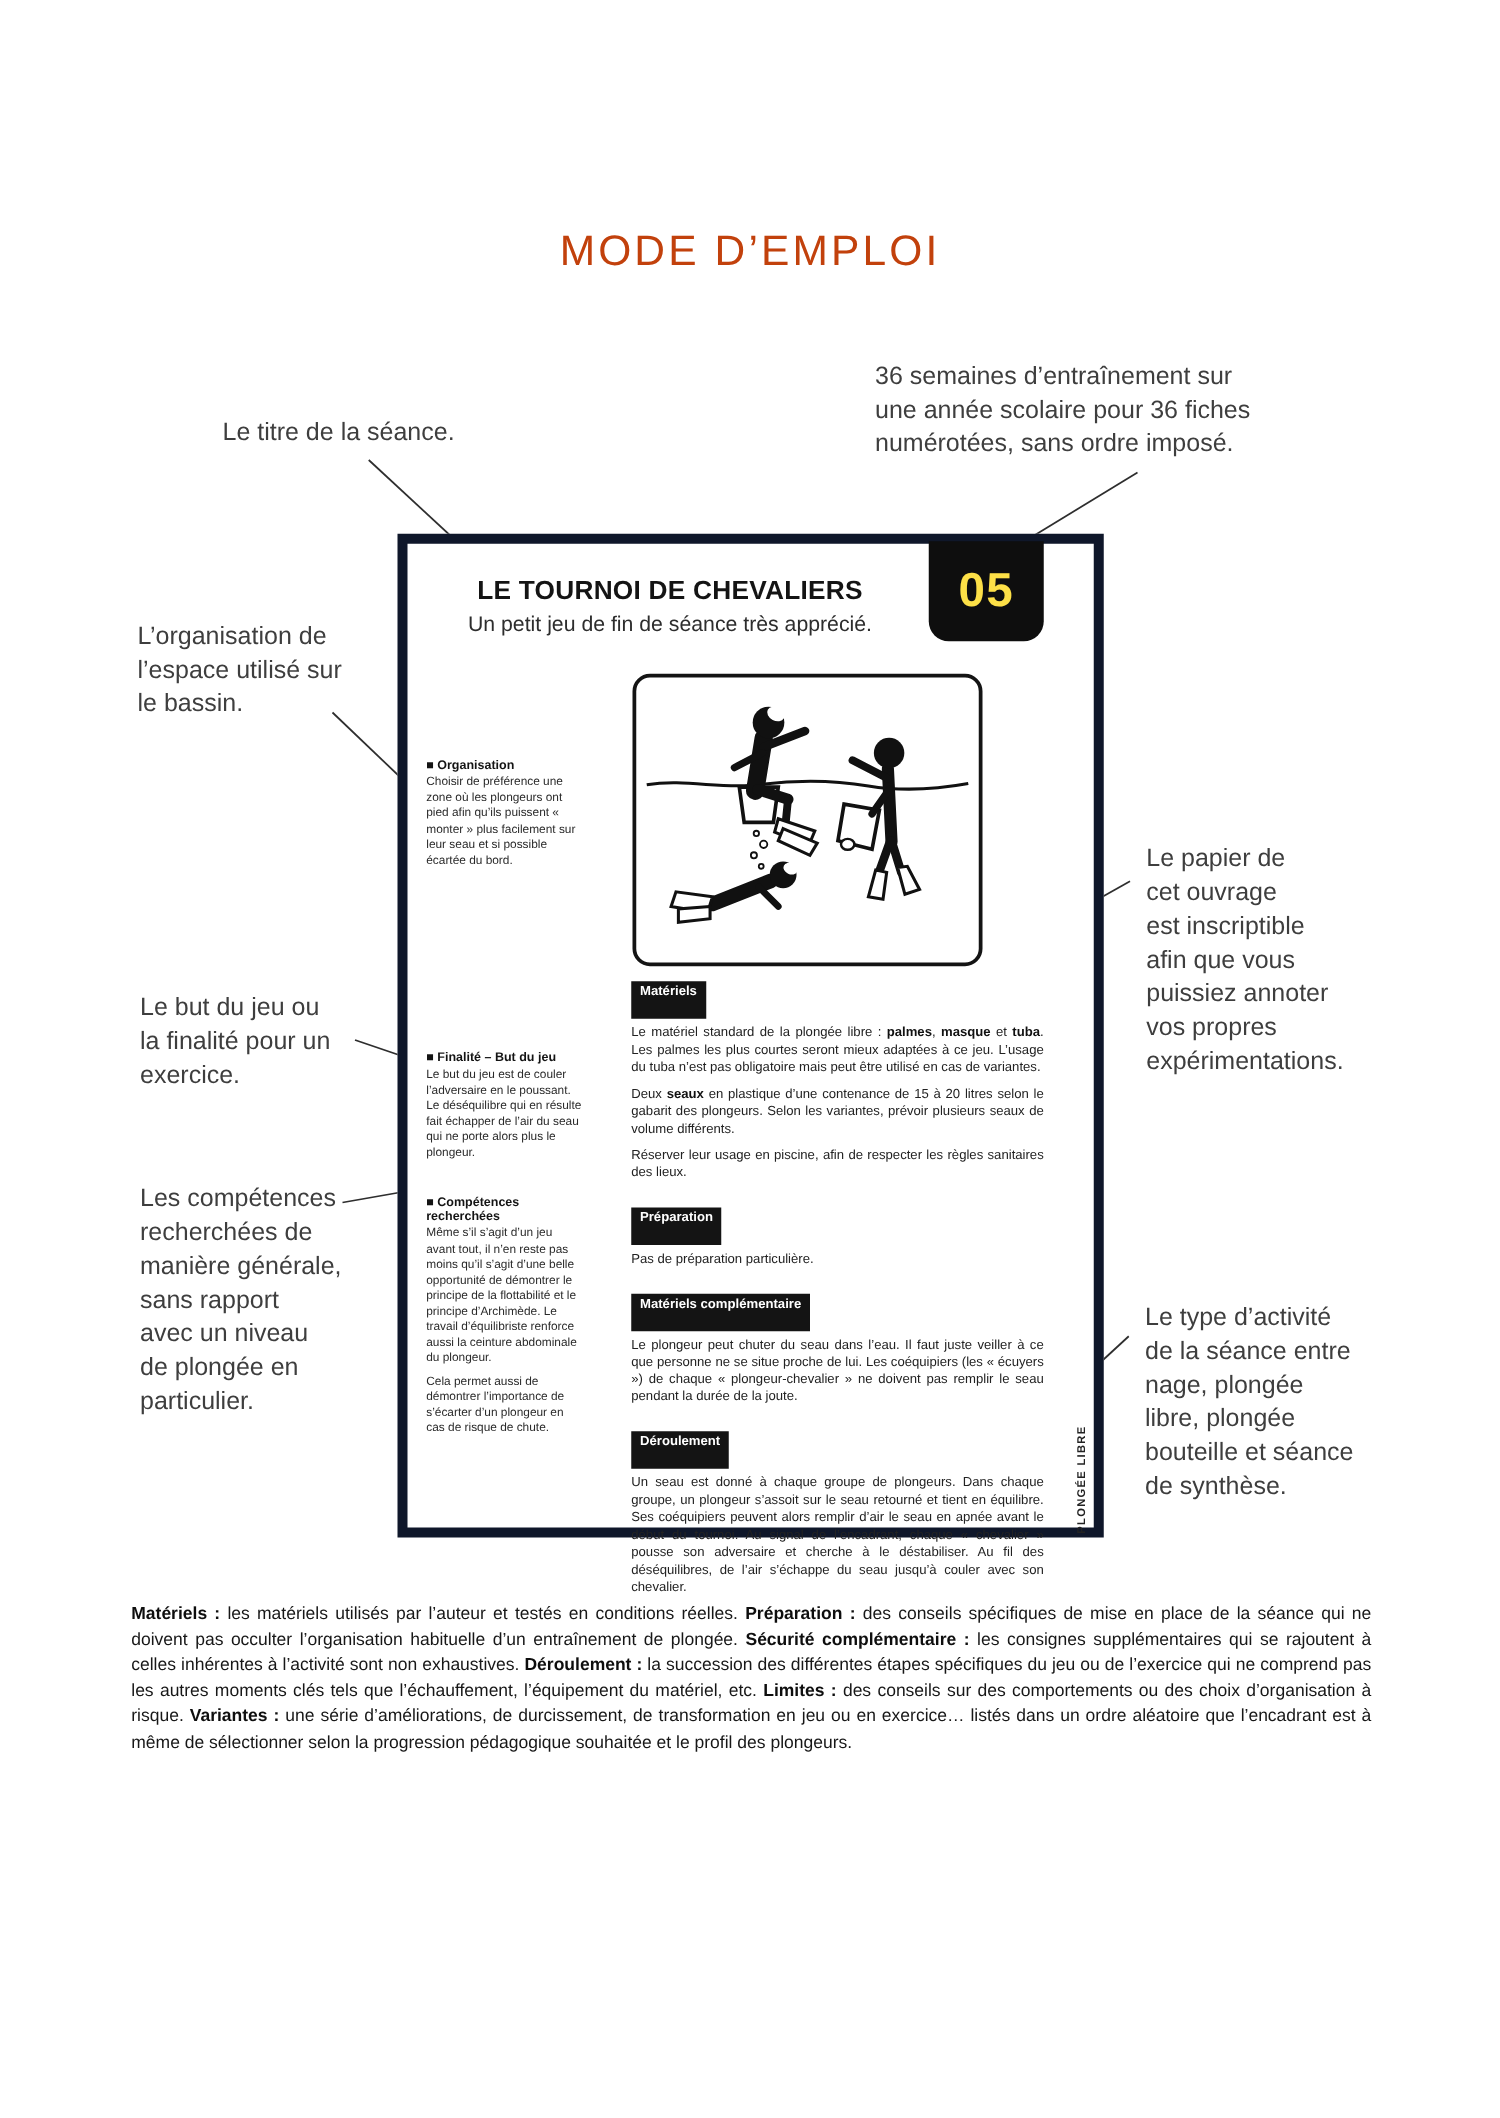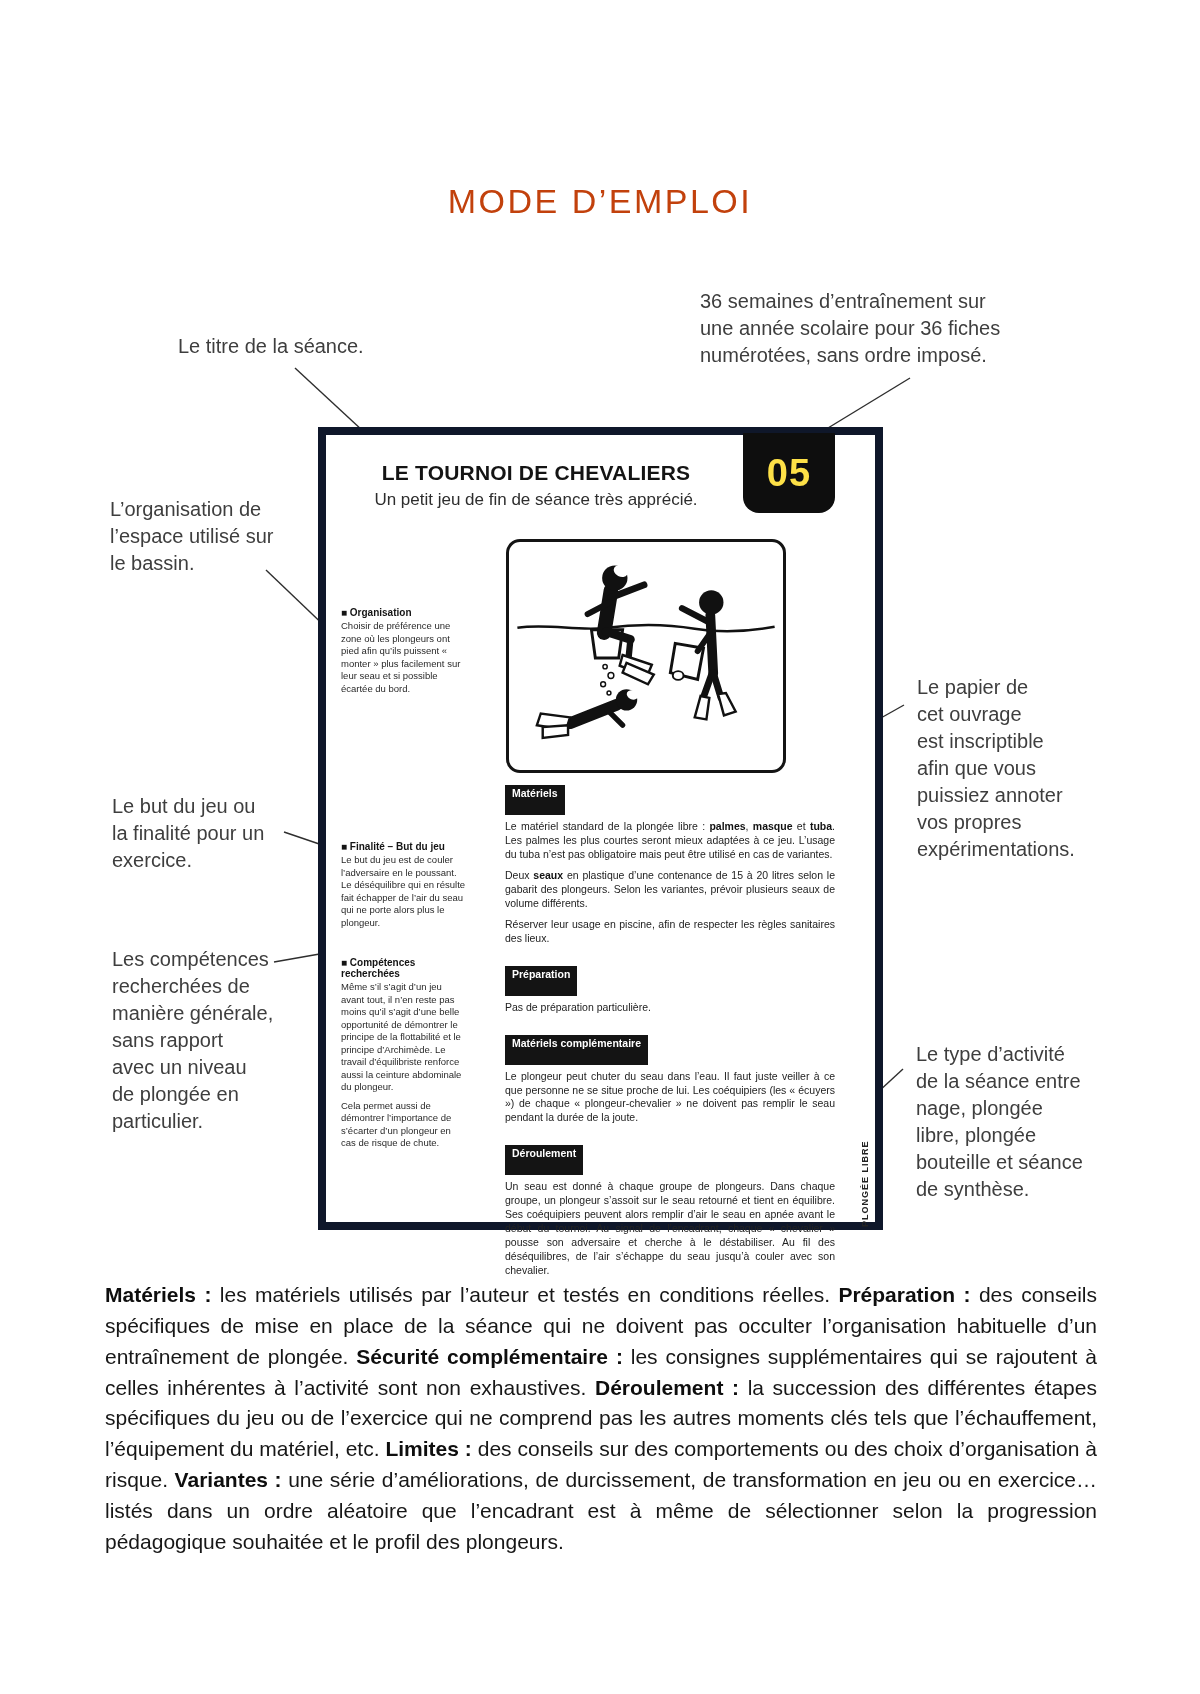--- a/index.html
+++ b/index.html
@@ -40,21 +40,21 @@
   .cr-sec{margin:0;}
   .cr-sec + .cr-sec{margin-top:18px;}
   .cr-label{display:inline-block;background:#141414;color:#fff;font-size:10.5px;font-weight:700;
         padding:2px 7px 16px;margin:0 0 5px;}
   .cr-sec p{font-size:10.5px;line-height:1.33;text-align:justify;margin:0 0 7px;color:#222;}
   .cr-sec p b{font-weight:700;color:#111;}
   .card-vertical{position:absolute;left:534px;top:656px;height:136px;writing-mode:vertical-rl;
         transform:rotate(180deg);font-size:9px;font-weight:700;letter-spacing:1px;color:#222;
         white-space:nowrap;}
   
-  .legend{position:absolute;left:105px;top:1280px;width:992px;margin:0;font-size:21px;
+  .legend{position:absolute;left:105px;top:1280px;width:992px;margin:0;font-size:14px;
         line-height:1.47;text-align:justify;color:#171717;}
   .legend b{font-weight:700;color:#0e0e0e;}
 </style>
 </head>
 <body>
 
 <div class="page">
 
   <h1 class="page-title">MODE D’EMPLOI</h1>
 

